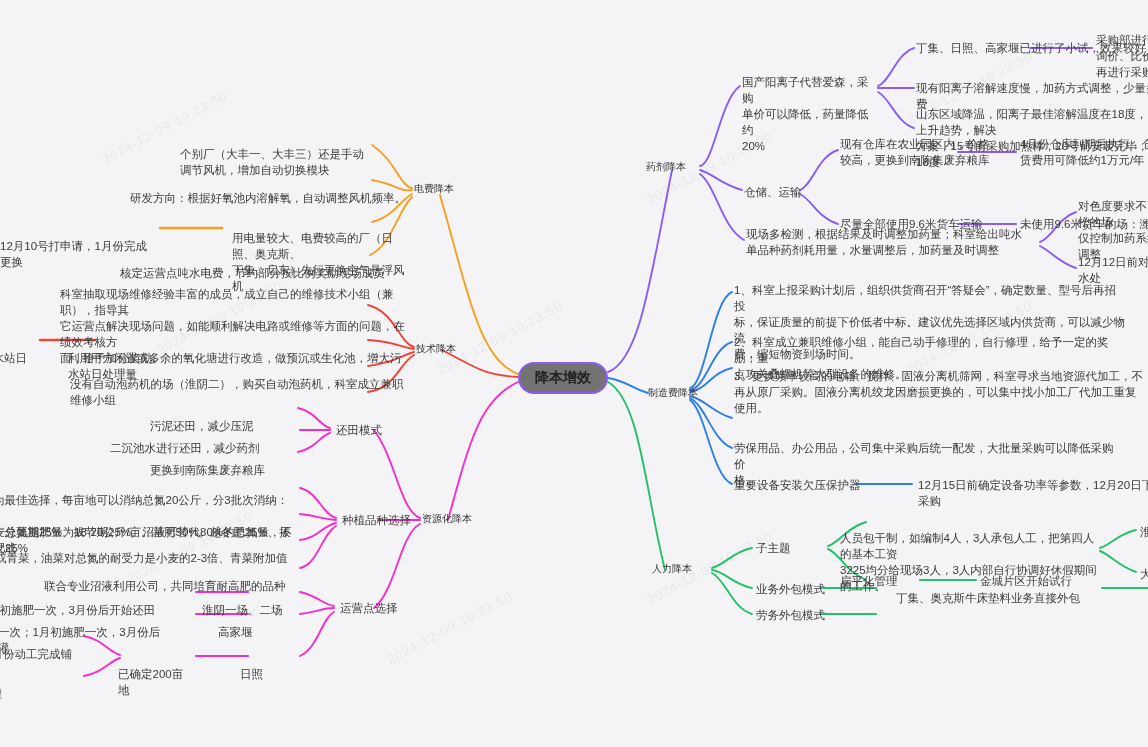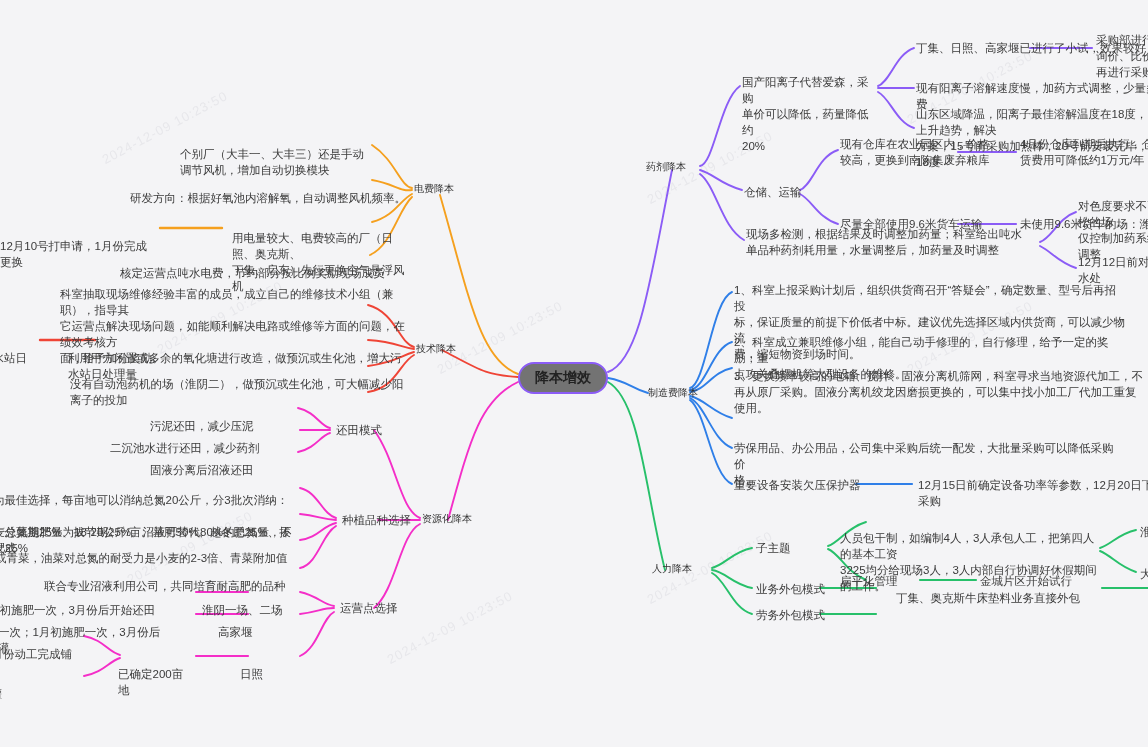--- a/index.html
+++ b/index.html
@@ -203,26 +203,26 @@
   <div class="node r" style="left:232px; top:212px; width:178px;">用电量较大、电费较高的厂（日照、奥克斯、
 丁集、启东）先行更换空气悬浮风机</div>
   <div class="node r" style="left:0px; top:220px; width:158px;">12月10号打申请，1月份完成更换</div>
   <div class="node r" style="left:120px; top:247px; width:290px;">核定运营点吨水电费，节约部分按比例奖励现场成员</div>
 
   <div class="node l" style="left:60px; top:286px; width:352px;">科室抽取现场维修经验丰富的成员，成立自己的维修技术小组（兼职），指导其
 它运营点解决现场问题，如能顺利解决电路或维修等方面的问题，在绩效考核方
 面，给予加分奖励。</div>
   <div class="node r" style="left:68px; top:332px; width:344px;">利用甲方闲置或多余的氧化塘进行改造，做预沉或生化池，增大污水站日处理量</div>
   <div class="node r" style="left:-42px; top:332px; width:78px;">增大污水站日处理量</div>
-  <div class="node r" style="left:70px; top:358px; width:342px;">没有自动泡药机的场（淮阴二），做预沉或生化池，可大幅减少阳离子的投加</div>
+  <div class="node r" style="left:70px; top:358px; width:342px;">没有自动泡药机的场（淮阴二），购买自动泡药机，科室成立兼职维修小组</div>
 
   <div class="node c" style="left:336px; top:422px;">还田模式</div>
   <div class="node r" style="left:150px; top:400px; width:142px;">污泥还田，减少压泥</div>
   <div class="node r" style="left:110px; top:422px; width:182px;">二沉池水进行还田，减少药剂</div>
-  <div class="node r" style="left:150px; top:444px; width:142px;">固液分离后沼液还田</div>
+  <div class="node r" style="left:150px; top:444px; width:142px;">更换到南陈集废弃粮库</div>
 
   <div class="node c" style="left:342px; top:512px;">种植品种选择</div>
   <div class="node r" style="left:-30px; top:474px; width:324px;">水稻为最佳选择，每亩地可以消纳总氮20公斤，分3批次消纳：基肥
 50%、分蘖期25%、拔节期25%。沼液可替代80%的总氮量，不影响收成</div>
   <div class="node r" style="left:-18px; top:506px; width:312px;">小麦总氮施肥量为18-20公斤/亩。基肥50%、越冬肥25%、拔节肥25%</div>
   <div class="node r" style="left:-28px; top:532px; width:322px;">油菜或青菜，油菜对总氮的耐受力是小麦的2-3倍、青菜附加值较高</div>
   <div class="node r" style="left:44px; top:560px; width:250px;">联合专业沼液利用公司，共同培育耐高肥的品种</div>
 
   <div class="node c" style="left:340px; top:600px;">运营点选择</div>
   <div class="node r" style="left:202px; top:584px; width:92px;">淮阴一场、二场</div>

